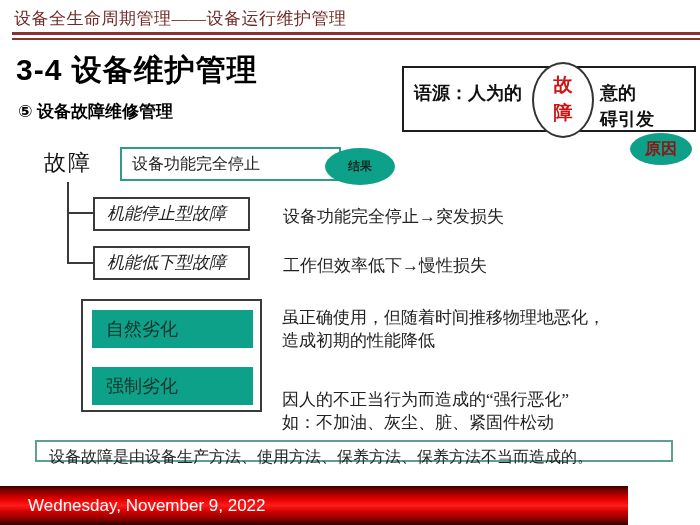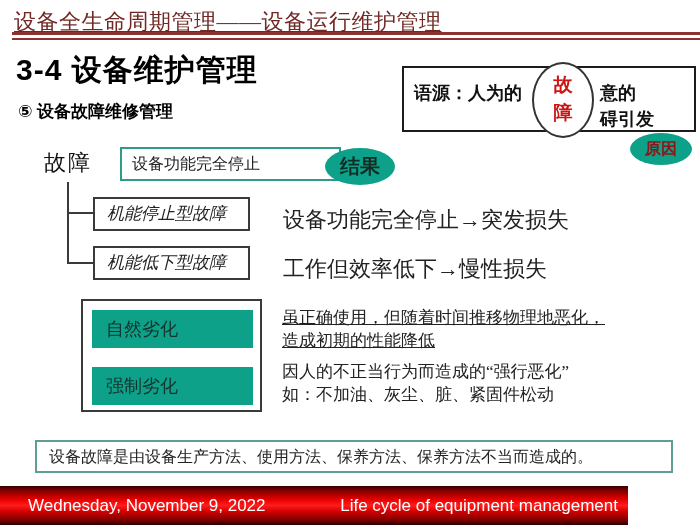--- a/index.html
+++ b/index.html
@@ -10,21 +10,21 @@
     --ink:#1e1e1e;
   }
   html,body{margin:0;padding:0;background:#888;}
   .slide{
     position:relative;width:700px;height:525px;background:#ffffff;
     overflow:hidden;font-family:"Liberation Serif","DejaVu Serif",serif;
     color:var(--ink);
   }
   .abs{position:absolute;}
   
-  .header-title{left:14px;top:7px;font-size:22px;color:var(--dark-red);letter-spacing:.5px;text-decoration:underline;}
+  .header-title{left:14px;top:7px;font-size:17px;color:var(--dark-red);letter-spacing:.5px;}
   .divider{left:12px;right:0;top:32px;height:3px;border-top:3px solid var(--line-red);border-bottom:2px solid var(--line-red);}
   
   .page-title{left:16px;top:50px;font-size:30px;font-weight:700;color:#000;
     font-family:"Liberation Sans","DejaVu Sans",sans-serif;letter-spacing:1px;}
   .section-subtitle{left:18px;top:100px;font-size:17px;font-weight:700;color:#000;
     font-family:"Liberation Sans","DejaVu Sans",sans-serif;}
   
   .etym-box{left:402px;top:66px;width:290px;height:62px;border:2px solid #1c1c1c;background:#fff;}
   .etym-prefix{left:10px;top:13px;font-size:18px;font-weight:700;
     font-family:"Liberation Sans","DejaVu Sans",sans-serif;color:#111;}
@@ -36,48 +36,48 @@
   .etym-char.bottom{top:36px;}
   .etym-suffix{left:196px;font-size:18px;font-weight:700;color:#111;
     font-family:"Liberation Sans","DejaVu Sans",sans-serif;}
   .etym-suffix.t{top:13px;}
   .etym-suffix.b{top:39px;}
   
   .oval{background:var(--teal);border-radius:50%;display:flex;align-items:center;justify-content:center;z-index:3;}
   .cause-oval{left:630px;top:133px;width:62px;height:32px;}
   .cause-oval span{font-size:16px;font-weight:700;color:#8c1616;}
   .result-oval{left:325px;top:148px;width:70px;height:37px;}
-  .result-oval span{font-size:20px;font-weight:700;color:#0f2d26;}
+  .result-oval span{font-size:12px;font-weight:700;color:#0f2d26;}
   
   .fault-label{left:44px;top:148px;font-size:22px;color:#111;letter-spacing:2px;}
   .def-box{left:120px;top:147px;width:221px;height:34px;border:2px solid #2f9c89;box-sizing:border-box;}
   .def-box span{display:block;padding-left:10px;line-height:30px;font-size:16px;color:#222;}
   
   .tline{background:#3a3a3a;}
   .vline{left:67px;top:182px;width:2px;height:82px;}
   .branch1{left:67px;top:212px;width:26px;height:2px;}
   .branch2{left:67px;top:262px;width:26px;height:2px;}
   .type-box{left:93px;width:157px;height:34px;border:2px solid #3a3a3a;box-sizing:border-box;background:#fff;font-style:italic;}
   .type-box.first{top:197px;}
   .type-box.second{top:246px;}
   .type-box span{display:block;padding-left:12px;line-height:30px;font-size:17px;color:#222;}
-  .type-desc{left:283px;font-size:22px;color:#222;}
+  .type-desc{left:283px;font-size:17px;color:#222;}
   .type-desc.first{top:205px;}
   .type-desc.second{top:254px;}
   
   .det-outer{left:81px;top:299px;width:181px;height:113px;border:2px solid #3a3a3a;box-sizing:border-box;}
   .det-teal{left:92px;width:161px;height:38px;background:var(--teal);box-sizing:border-box;}
   .det-teal.first{top:310px;}
   .det-teal.second{top:367px;}
   .det-teal span{display:block;padding-left:14px;line-height:38px;font-size:18px;color:#14322c;}
   .det-desc{left:282px;font-size:17px;line-height:23px;color:#222;}
-  .det-desc.first{top:306px;text-decoration:underline;}
-  .det-desc.second{top:360px;}
+  .det-desc.first{top:306px;}
+  .det-desc.second{top:388px;}
   
-  .summary-box{left:35px;top:440px;width:638px;height:33px;border:2px solid #5f9e93;box-sizing:border-box;}
+  .summary-box{left:35px;top:440px;width:638px;height:22px;border:2px solid #5f9e93;box-sizing:border-box;}
   .summary-box span{display:block;padding-left:12px;line-height:29px;font-size:16px;color:#222;}
   
   .footer{left:0;top:486px;width:628px;height:39px;
     background:linear-gradient(to bottom,#330000 0%,#7a0000 10%,#e80000 35%,#ff1c1c 50%,#d40000 65%,#7a0000 88%,#2a0000 100%);
     display:flex;align-items:center;justify-content:space-between;
     padding:0 10px 0 28px;box-sizing:border-box;
     font-family:"Liberation Sans","DejaVu Sans",sans-serif;color:#fff;font-size:17px;}
 </style>
 </head>
 <body>
@@ -143,16 +143,15 @@
     <div>因人的不正当行为而造成的“强行恶化”</div>
     <div>如：不加油、灰尘、脏、紧固件松动</div>
   </div>
 
   <div class="abs summary-box">
     <span>设备故障是由设备生产方法、使用方法、保养方法、保养方法不当而造成的。</span>
   </div>
 
   <div class="abs footer">
     <span>Wednesday, November 9, 2022</span>
-    <span>Life cycle of equipment management</span>
   </div>
 
 </div>
 
 </body></html>

